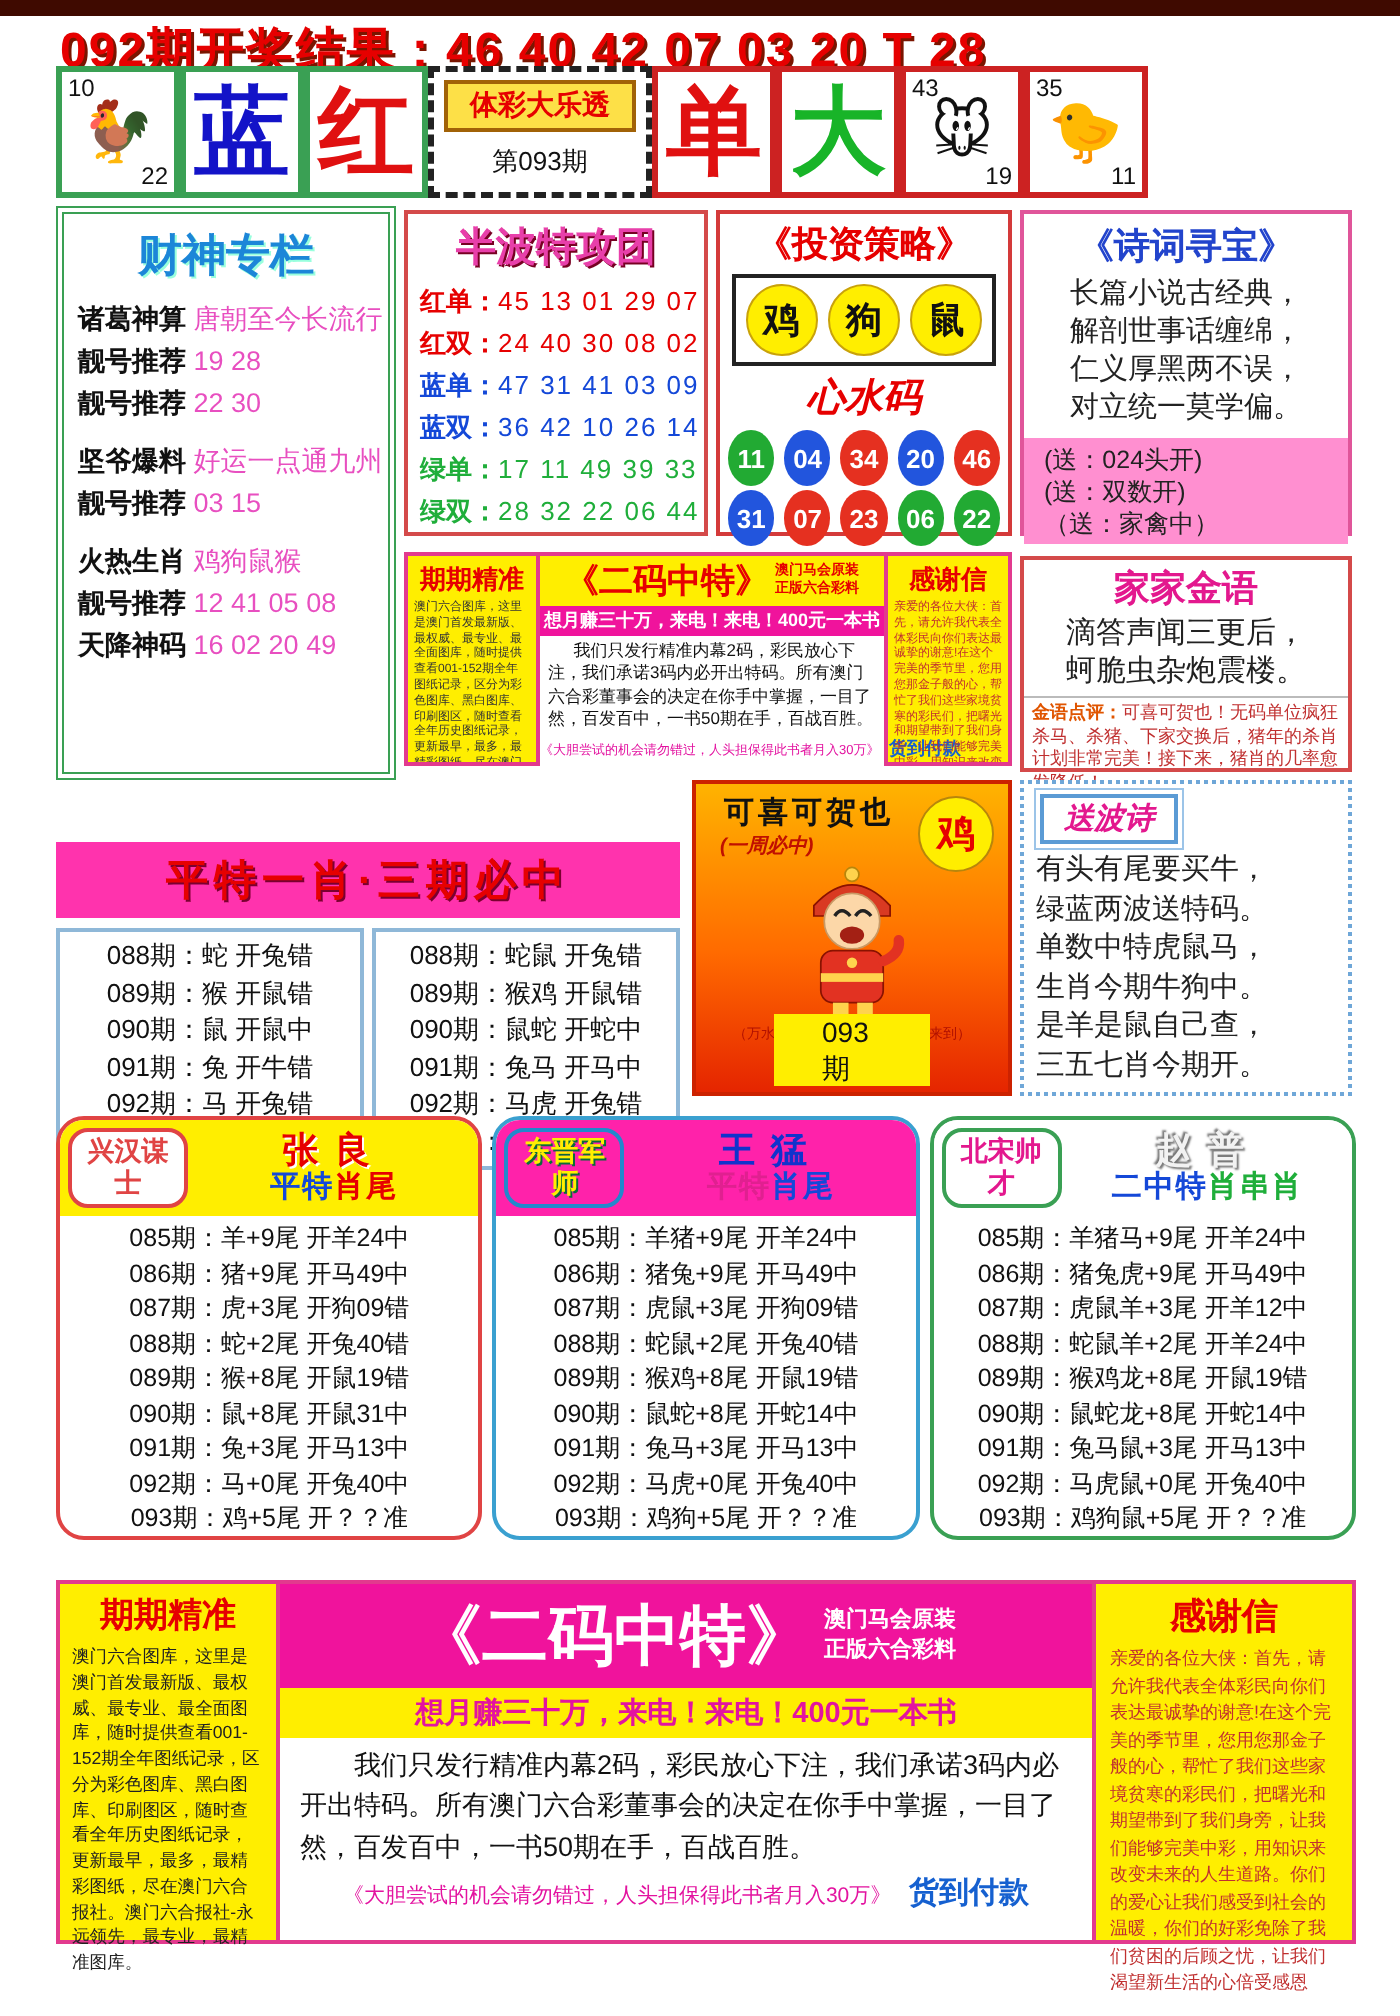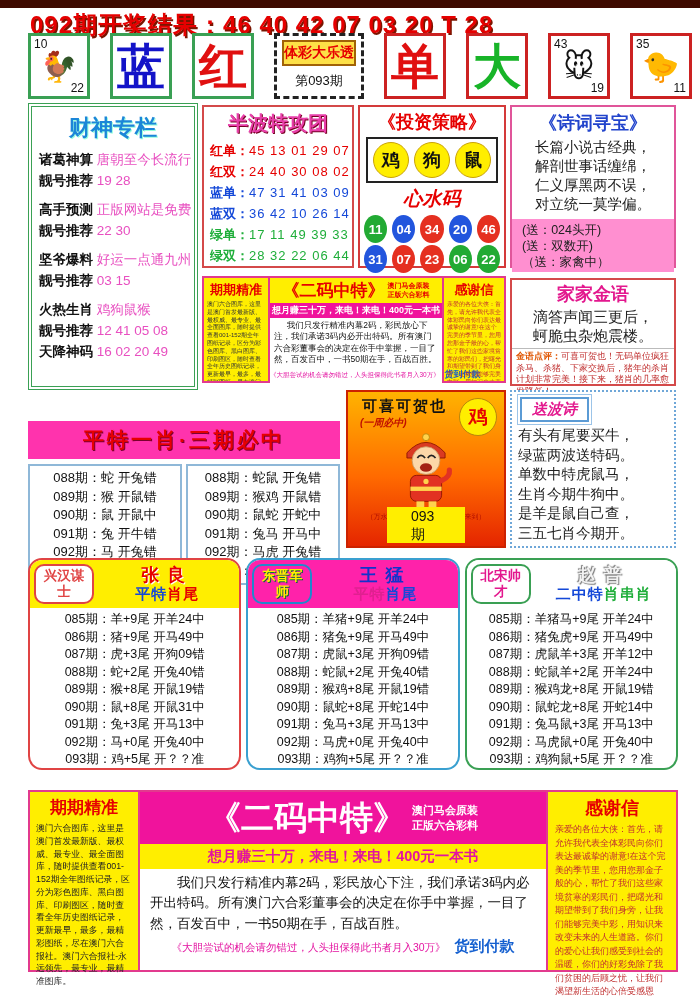--- a/index.html
+++ b/index.html
@@ -6,21 +6,21 @@
   #page{position:relative;width:700px;height:1008px;background:#ffffff;overflow:hidden;
         font-family:"Liberation Sans","DejaVu Sans",sans-serif;color:#111;}
   .abs{position:absolute;}
 
   
   .topstrip{position:absolute;top:0;left:0;width:700px;height:8px;background:#3f0a00;}
   .headline{position:absolute;top:9px;left:30px;font-size:24px;font-weight:bold;color:#e60000;
             letter-spacing:1px;text-shadow:1.5px 1.5px 0 #7a1500;white-space:nowrap;}
 
   
-  .boxes{position:absolute;top:33px;left:28px;width:654px;height:66px;display:flex;gap:20px;}
+  .boxes{position:absolute;top:33px;left:28px;width:654px;height:66px;display:flex;gap:0;}
   .zbox{position:relative;box-sizing:border-box;height:66px;width:62px;background:#fff;border:3px solid #3aa054;flex:0 0 auto;}
   .zbox.redb{border-color:#cc2222;}
   .zbox .tl{position:absolute;top:1px;left:3px;font-size:12px;color:#111;}
   .zbox .br{position:absolute;bottom:1px;right:3px;font-size:12px;color:#111;}
   .zbox .ico{position:absolute;inset:0;display:flex;align-items:center;justify-content:center;font-size:30px;}
   .zbox.char{display:flex;align-items:center;justify-content:center;
              font-family:"DejaVu Serif","Liberation Serif",serif;font-size:48px;font-weight:bold;line-height:1;}
   .t-blue{color:#1313c8;} .t-red{color:#e01010;} .t-green{color:#18b428;}
   .issuebox{box-sizing:border-box;width:112px;height:66px;border:3px dashed #222;background:#fff;padding:4px 5px 0;}
   .issuebox .brand{background:#fde047;border:2px solid #a16207;color:#e60000;font-weight:bold;font-size:14px;
@@ -185,21 +185,20 @@
       <span class="tl">35</span>
       <span class="ico">🐤</span>
       <span class="br">11</span>
     </div>
   </div>
 
   <div class="abs caishen">
     <div class="cs-title">财神专栏</div>
     <div class="cs-row"><span class="k">诸葛神算</span> <span class="v">唐朝至今长流行</span></div>
     <div class="cs-row"><span class="k">靓号推荐</span> <span class="v">19 28</span></div>
-    <div class="cs-row cs-gap"><span class="k">高手预测</span> <span class="v">正版网站是免费</span></div>
     <div class="cs-row"><span class="k">靓号推荐</span> <span class="v">22 30</span></div>
     <div class="cs-row cs-gap"><span class="k">坚爷爆料</span> <span class="v">好运一点通九州</span></div>
     <div class="cs-row"><span class="k">靓号推荐</span> <span class="v">03 15</span></div>
     <div class="cs-row cs-gap"><span class="k">火热生肖</span> <span class="v">鸡狗鼠猴</span></div>
     <div class="cs-row"><span class="k">靓号推荐</span> <span class="v">12 41 05 08</span></div>
     <div class="cs-row"><span class="k">天降神码</span> <span class="v">16 02 20 49</span></div>
   </div>
 
   <div class="abs banbo">
     <div class="bb-title">半波特攻团</div>

